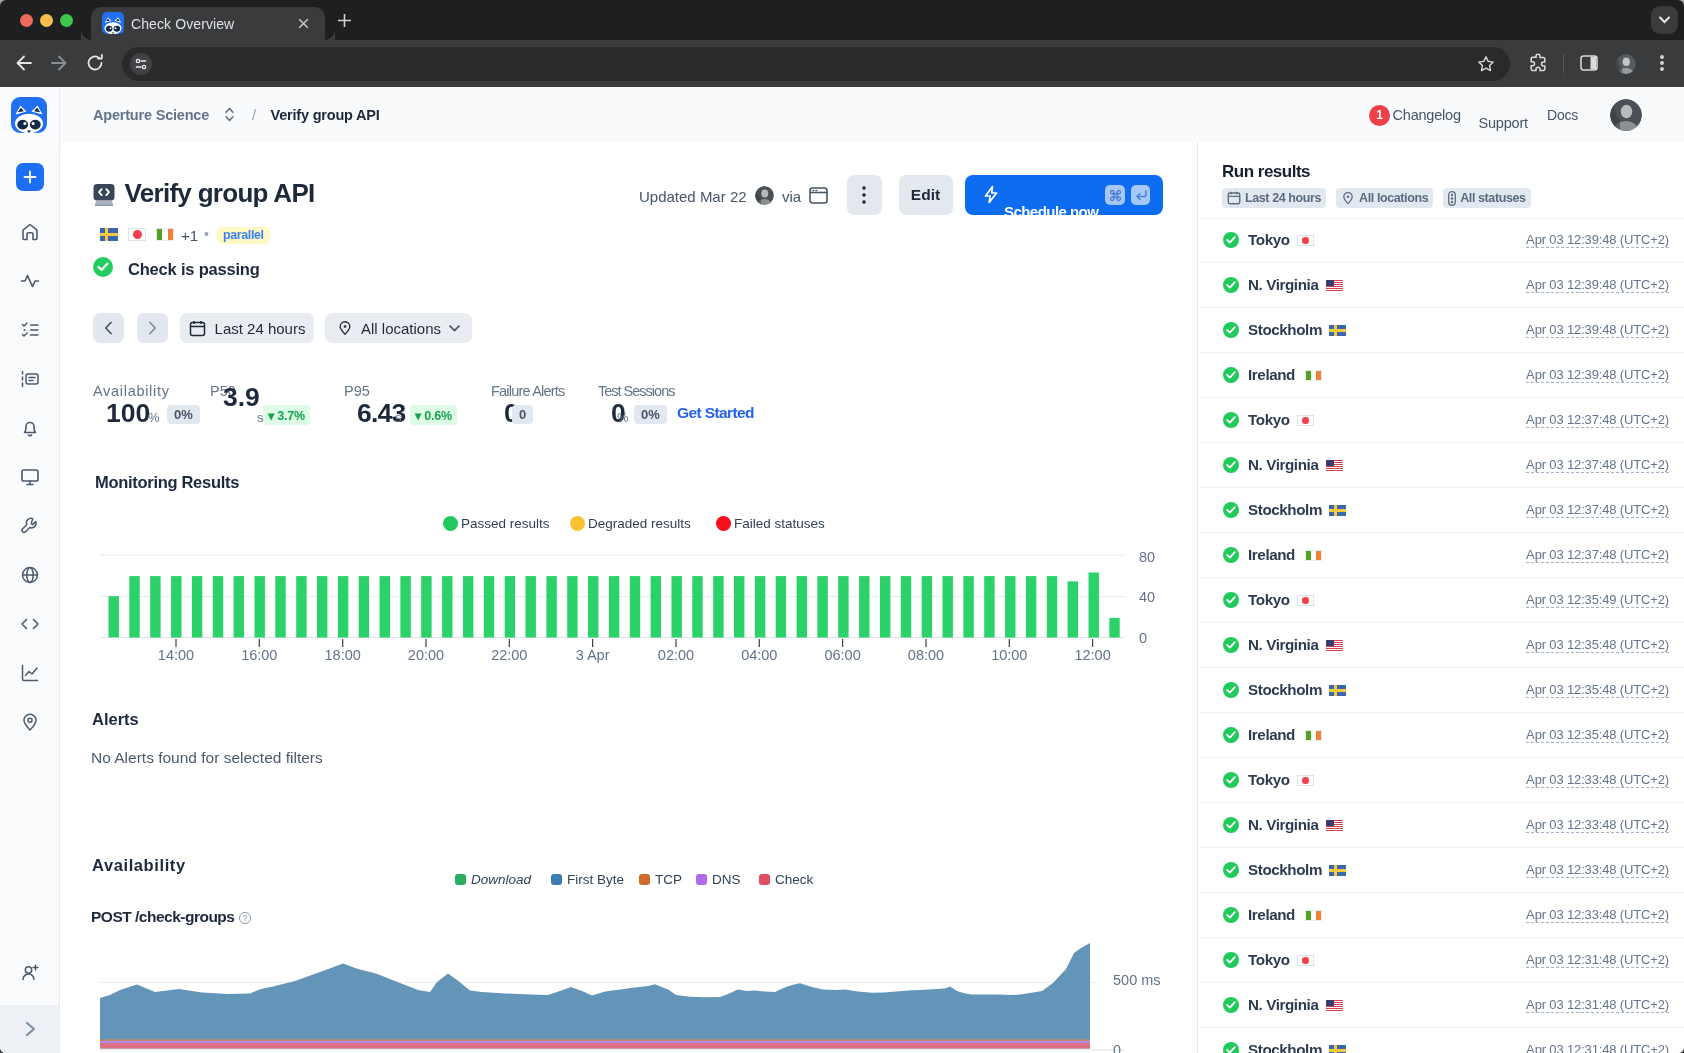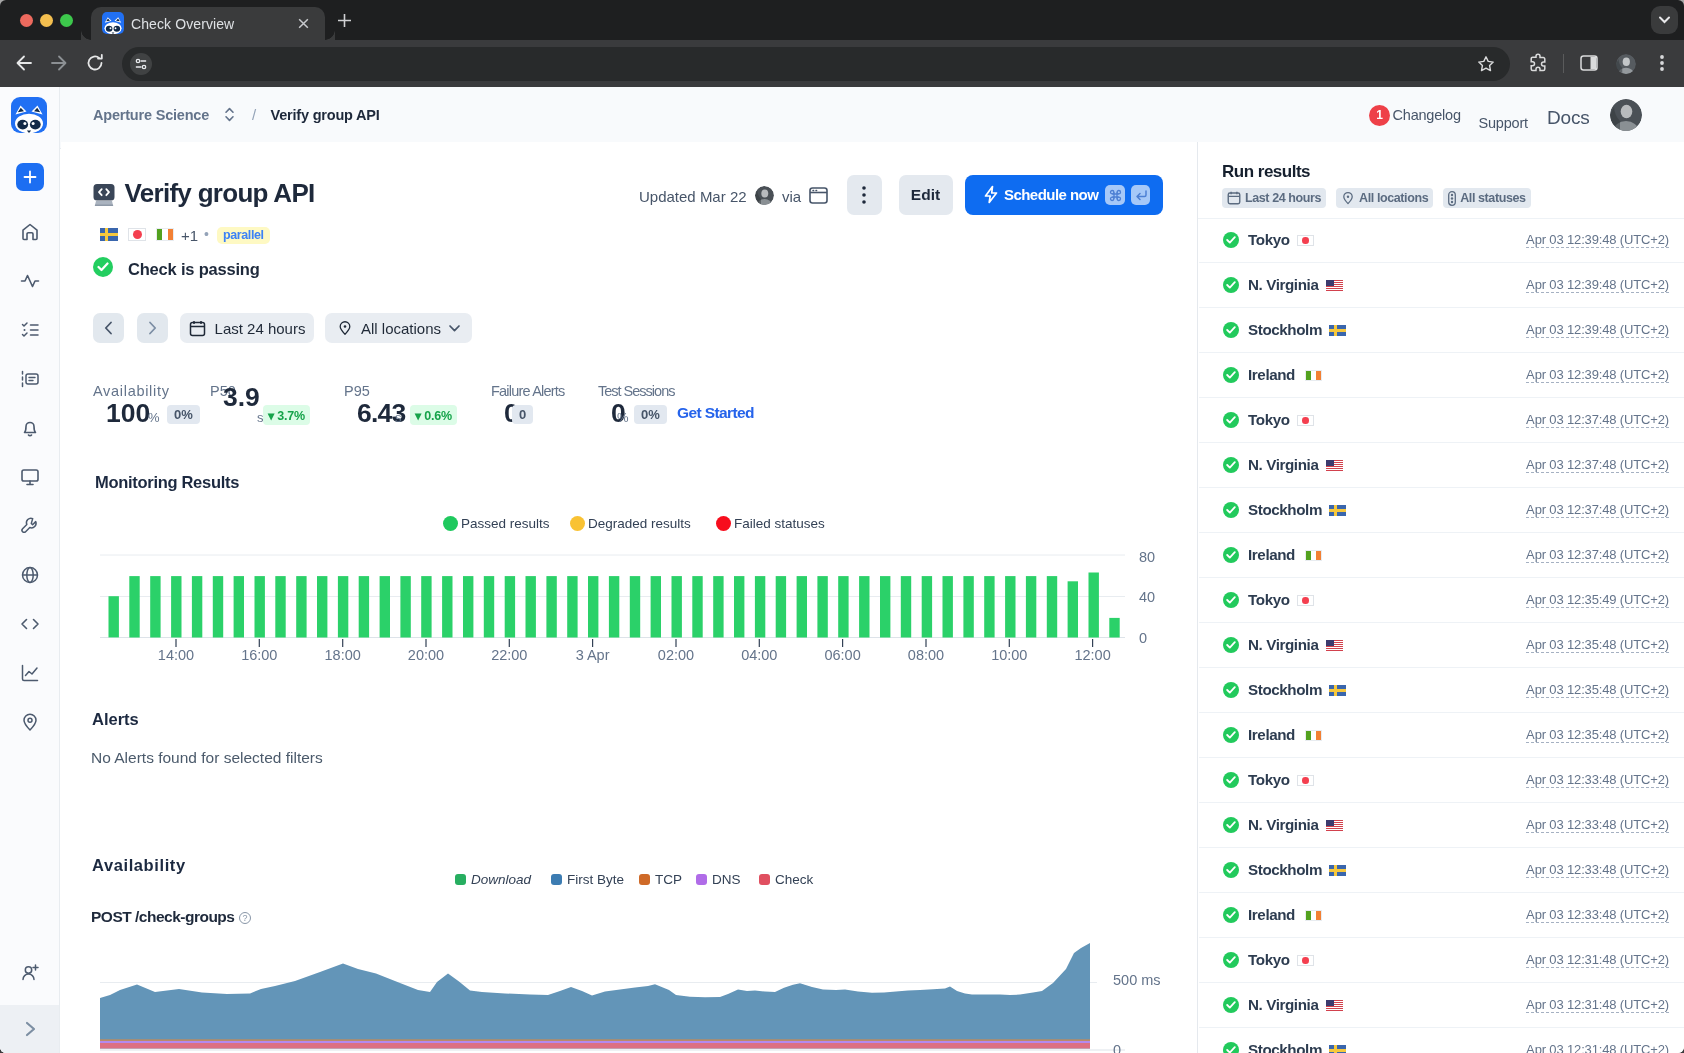--- a/index.html
+++ b/index.html
@@ -152,21 +152,21 @@
     <header class="apphead">
       <span class="abs" style="left:93px;top:20px;font-size:14.5px;font-weight:bold;letter-spacing:-0.2px;color:#64748b;">Aperture Science</span>
       <svg class="abs" style="left:221px;top:19px" width="17" height="17" viewBox="0 0 17 17">
           <path d="M5 6.2 L8.5 2.6 L12 6.2 M5 10.8 L8.5 14.4 L12 10.8" fill="none" stroke="#64748b" stroke-width="1.6" stroke-linecap="round" stroke-linejoin="round"></path>
         </svg>
       <span class="abs" style="left:252px;top:19px;font-size:15px;color:#94a3b8;">/</span>
       <span class="abs" style="left:270.5px;top:20px;font-size:14.5px;font-weight:bold;letter-spacing:-0.2px;color:#1e293b;">Verify group API</span>
       <div class="abs" style="left:1369px;top:18px;width:21px;height:21px;border-radius:50%;background:#ee4048;color:#fff;font-size:12px;font-weight:bold;text-align:center;line-height:21px;">1</div>
       <span class="abs" style="left:1392.5px;top:20px;font-size:14.5px;letter-spacing:-0.2px;color:#475569;">Changelog</span>
       <span class="abs" style="left:1478.5px;top:28px;font-size:14.5px;letter-spacing:-0.2px;color:#475569;">Support</span>
-      <span class="abs" style="left:1547px;top:20px;font-size:19px;letter-spacing:-0.2px;color:#475569;">Docs</span>
+      <span class="abs" style="left:1547px;top:20px;font-size:14px;letter-spacing:-0.2px;color:#475569;">Docs</span>
       <div class="abs" style="left:1610px;top:12px;">
           <svg width="32" height="32" viewBox="0 0 32 32" style="border-radius:50%;display:block;">
             <circle cx="16" cy="16" r="16" fill="#4a5056"></circle>
             <ellipse cx="16.5" cy="12.5" rx="5.8" ry="6.8" fill="#b7babd"></ellipse>
             <path d="M3.5 32 a12.5 10 0 0 1 25 0 Z" fill="#8a9094"></path>
             <path d="M0 16 a16 16 0 0 0 10 14.8 L10 22 a16 20 0 0 1 -6-14 Z" fill="#33383c" opacity="0.55"></path>
           </svg>
         </div>
     </header>
     <aside class="sidebar">
@@ -299,21 +299,21 @@
             <circle cx="2" cy="2" r="1.8" fill="#1e293b"></circle>
             <circle cx="2" cy="9" r="1.8" fill="#1e293b"></circle>
             <circle cx="2" cy="16" r="1.8" fill="#1e293b"></circle>
           </svg>
         </div>
       <div class="btn abs" style="left:837.5px;top:33px;width:54px;height:40px;font-size:15.5px;font-weight:bold;">Edit</div>
       <div class="abs" style="left:904px;top:33px;width:198px;height:40px;background:#0e6cf1;border-radius:8px;">
         <svg class="abs" style="left:17px;top:10px" width="18" height="19" viewBox="0 0 18 19">
             <path d="M10.5 1.5 L3.5 11 H8.2 L7.2 17.5 L14.5 8 H9.7 Z" fill="none" stroke="#fff" stroke-width="1.7" stroke-linejoin="round"></path>
           </svg>
-        <span class="abs" style="left:39px;top:11px;font-size:15px;font-weight:bold;letter-spacing:-0.55px;color:#fff;">Schedule now</span>
+        <span class="abs" style="left:39px;top:28px;font-size:15px;font-weight:bold;letter-spacing:-0.55px;color:#fff;">Schedule now</span>
         <div class="abs" style="left:140px;top:10px;width:19.5px;height:19.5px;background:#a6c8f8;border-radius:5px;">
             <svg class="abs" style="left:4px;top:4px" width="13" height="13" viewBox="0 0 13 13">
               <path d="M3.3 5 h6.4 M3.3 8 h6.4 M5 3.3 v6.4 M8 3.3 v6.4" stroke="#4d7fd3" stroke-width="1.3"></path>
               <circle cx="3.2" cy="3.2" r="1.7" fill="none" stroke="#4d7fd3" stroke-width="1.3"></circle>
               <circle cx="9.8" cy="3.2" r="1.7" fill="none" stroke="#4d7fd3" stroke-width="1.3"></circle>
               <circle cx="3.2" cy="9.8" r="1.7" fill="none" stroke="#4d7fd3" stroke-width="1.3"></circle>
               <circle cx="9.8" cy="9.8" r="1.7" fill="none" stroke="#4d7fd3" stroke-width="1.3"></circle>
             </svg>
           </div>
         <div class="abs" style="left:165.5px;top:10px;width:19.5px;height:19.5px;background:#a6c8f8;border-radius:5px;">

